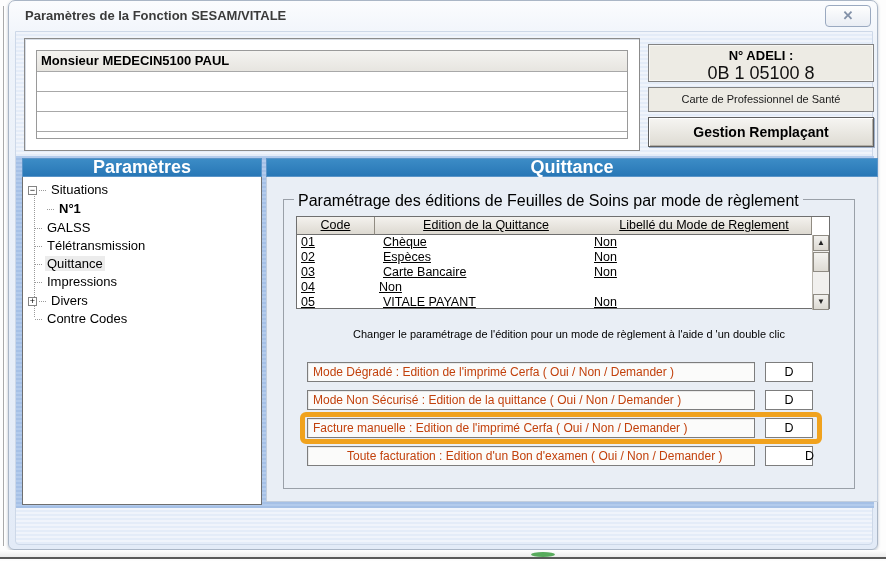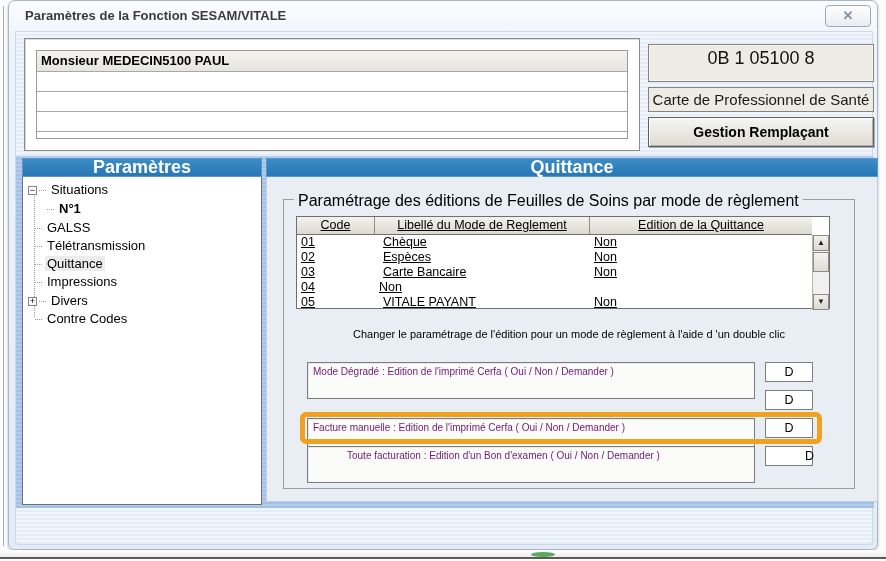--- a/index.html
+++ b/index.html
@@ -36,21 +36,21 @@
   .name-row:first-child { border-top:none; font-weight:bold; color:#000;
               background:linear-gradient(180deg,#f4f3f0,#e7e5e0); }
 
   .adeli-box { position:absolute; left:632px; top:12px; width:226px; height:38px;
                background:#edebe4; border:1px solid #838383; box-shadow:inset 0 0 0 1px #f7f6f2;
                text-align:center; padding-top:3px; }
   .adeli-label { font-size:13px; font-weight:bold; color:#000; }
   .adeli-value { font-size:18px; color:#111; }
   .cps-box { position:absolute; left:632px; top:55px; width:226px; height:25px;
              background:#edebe4; border:1px solid #838383;
-             font-size:15px; color:#1a1a1a; text-align:center; line-height:23px; }
+             font-size:11px; color:#1a1a1a; text-align:center; line-height:23px; }
   .gestion-btn { position:absolute; left:632px; top:85px; width:226px; height:30px;
                  background:linear-gradient(180deg,#f6f5f2,#dedbd3);
                  border:1px solid #5f5f5f; box-shadow:inset 1px 1px 0 #ffffff, inset -1px -1px 0 #b3afa6, 1px 1px 0 #9fb0c8;
                  font-size:14px; font-weight:bold; color:#000; text-align:center; line-height:28px; cursor:default; }
 
   
   .band { position:absolute; left:0; top:124px; width:858px; height:352px;
           background:repeating-linear-gradient(180deg,#b3cbec 0 2px,#a5c0e6 2px 4px); }
 
   .panel-header { position:absolute; height:19px; background:linear-gradient(180deg,#3c8cc6,#2877b6);
@@ -89,23 +89,23 @@
   .td.c1 { width:78px; padding-left:4px; } .td.c2 { width:215px; padding-left:8px; } .td.c3 { width:222px; padding-left:4px; }
   .vscroll { position:absolute; right:0; top:0; width:17px; height:100%; background:#f1f0ee; border-left:1px solid #b9b5ad; }
   .sb-btn { position:absolute; left:0; width:16px; height:16px; background:linear-gradient(180deg,#f2f1ee,#dcd9d2);
             border:1px solid #8f8b83; font-size:8px; color:#222; text-align:center; line-height:14px; }
   .sb-up { top:0; } .sb-down { bottom:0; }
   .sb-thumb { position:absolute; left:0; top:17px; width:16px; height:20px;
               background:linear-gradient(180deg,#f4f3f0,#dedbd4); border:1px solid #8f8b83; }
 
   .hint { position:absolute; left:0; top:128px; width:100%; text-align:center; font-size:11px; color:#000; }
 
-  .mode-row-label { position:absolute; left:23px; width:448px; height:37px; background:#fbfbfa;
+  .mode-row-label { position:absolute; left:23px; width:448px; height:20px; background:#fbfbfa;
                     border:1px solid #7d7d7d; box-shadow:inset 1px 1px 0 #e9e9e9;
-                    font-size:10px; color:#701a75; line-height:18px; padding-left:5px; white-space:nowrap; }
+                    font-size:12px; color:#c2410c; line-height:18px; padding-left:5px; white-space:nowrap; }
   .mode-row-value { position:absolute; left:481px; width:48px; height:20px; background:#fff;
                     border:1px solid #7d7d7d; font-size:12.5px; color:#000; text-align:center; line-height:18px; }
   .m1 { top:162px; } .m2 { top:190px; } .m3 { top:218px; } .m4 { top:246px;padding-left:39px; }
   .highlight-ring { position:absolute; left:16px; top:212px; width:522px; height:32px;
                     border:5px solid #f0a21e; border-radius:6px; pointer-events:none; z-index:5; }
 
   
   .below-strip { position:absolute; left:0; top:550px; width:886px; height:9px;
                  background:linear-gradient(180deg,#ffffff,#ececec); border-bottom:2px solid #5a5a5a; }
   .green-dot { position:absolute; left:531px; top:552px; width:24px; height:5px;
@@ -129,20 +129,21 @@
         <div class="name-box-inner">
           <div class="name-row">Monsieur MEDECIN5100 PAUL</div>
           <div class="name-row"></div>
           <div class="name-row"></div>
           <div class="name-row"></div>
           <div class="name-row"></div>
         </div>
       </div>
 
       <div class="adeli-box">
+        <div class="adeli-label">N° ADELI :</div>
         <div class="adeli-value">0B 1 05100 8</div>
       </div>
       <div class="cps-box">Carte de Professionnel de Santé</div>
       <div class="gestion-btn">Gestion Remplaçant</div>
 
       <div class="band">
 
         <div class="panel-header left-header">Paramètres</div>
         <div class="tree-body">
           <div class="tree-vline"></div>
@@ -174,22 +175,22 @@
 
         <div class="panel-header right-header">Quittance</div>
         <div class="right-body">
 
           <div class="groupbox">
             <div class="groupbox-label">Paramétrage des éditions de Feuilles de Soins par mode de règlement</div>
 
             <div class="table">
               <div class="thead">
                 <div class="th c1">Code</div>
+                <div class="th c3">Edition de la Quittance</div>
                 <div class="th c2">Libellé du Mode de Reglement</div>
-                <div class="th c3">Edition de la Quittance</div>
               </div>
               <div class="tbody">
                 <div class="tr">
                   <div class="td c1">01</div>
                   <div class="td c2">Chèque</div>
                   <div class="td c3">Non</div>
                 </div>
                 <div class="tr">
                   <div class="td c1">02</div>
                   <div class="td c2">Espèces</div>
@@ -215,20 +216,21 @@
                   <div class="sb-btn sb-down">▼</div>
                 </div>
               </div>
             </div>
 
             <div class="hint">Changer le paramétrage de l'édition pour un mode de règlement à l'aide d 'un double clic</div>
 
             <div class="mode-row-label m1">Mode Dégradé : Edition de l'imprimé Cerfa  ( Oui / Non / Demander )</div>
             <div class="mode-row-value m1">D</div>
 
+            <div class="mode-row-label m2">Mode Non Sécurisé : Edition de la quittance  ( Oui / Non / Demander )</div>
             <div class="mode-row-value m2">D</div>
 
             <div class="mode-row-label m3">Facture manuelle : Edition de l'imprimé Cerfa  ( Oui / Non / Demander )</div>
             <div class="mode-row-value m3">D</div>
 
             <div class="mode-row-label m4">Toute facturation : Edition d'un Bon d'examen ( Oui / Non / Demander )</div>
             <div class="mode-row-value m4">D</div>
 
             <div class="highlight-ring"></div>
           </div>

